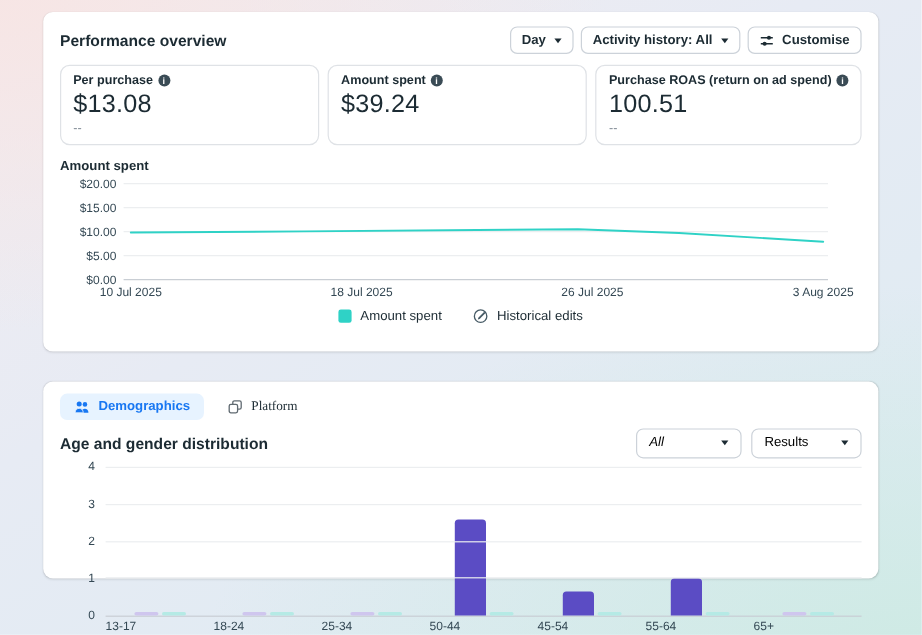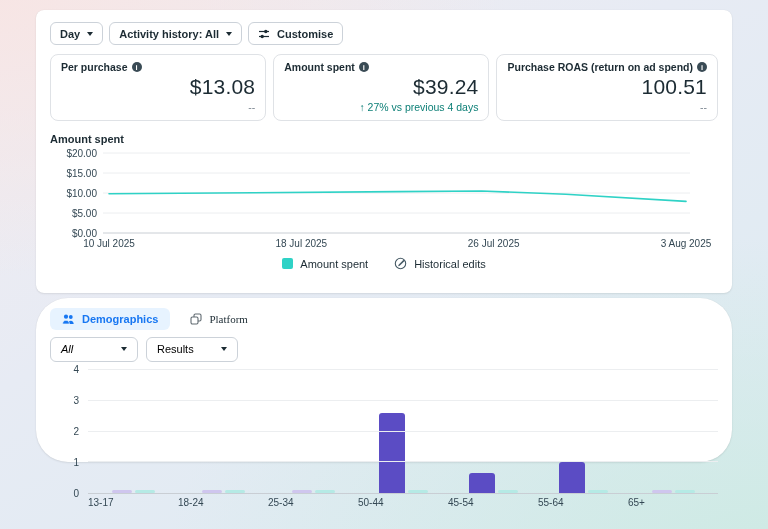--- a/index.html
+++ b/index.html
@@ -7,32 +7,32 @@
     width:768px;height:529px;position:relative;overflow:hidden;
     font-family:"Liberation Sans",sans-serif;color:#1c2b33;
     background:
       radial-gradient(120% 95% at 0% 0%, rgba(247,229,228,.95) 0%, rgba(247,229,228,0) 55%),
       radial-gradient(130% 100% at 100% 105%, rgba(205,234,227,.95) 0%, rgba(205,234,227,0) 60%),
       linear-gradient(150deg,#f2ecf0 0%,#e7ebf4 40%,#dcebf2 100%);
   }
   .card{position:absolute;left:36px;width:696px;background:#fff;border-radius:8px;
         box-shadow:0 1px 2px rgba(0,0,0,.08),0 0 1px rgba(0,0,0,.1);box-sizing:border-box;}
   #perf-card{top:10px;height:283px;padding:12px 14px;}
-  #demo-card{top:298px;height:164px;padding:10px 14px 0;border-radius:32px;}
+  #demo-card{top:318px;height:164px;padding:10px 14px 0;}
 
   .hdr-row{display:flex;justify-content:space-between;align-items:center;}
   .card-title{font-size:13px;font-weight:700;}
   .controls{display:flex;gap:6px;}
   .btn{display:flex;align-items:center;gap:7px;height:23px;padding:0 9px;background:#fff;
        border:1px solid #ccd2d9;border-radius:6px;font-size:11px;font-weight:600;color:#1c2b33;cursor:pointer;}
   .caret{width:0;height:0;border-left:3.5px solid transparent;border-right:3.5px solid transparent;
          border-top:4.5px solid #1c2b33;}
 
   .metrics{display:flex;gap:7px;margin-top:9px;}
-  .metric{flex:1;border:1px solid #dfe2e6;border-radius:8px;padding:6px 10px 7px;box-sizing:border-box;text-align:right;}
+  .metric{flex:1;border:1px solid #dfe2e6;border-radius:8px;padding:6px 10px 7px;box-sizing:border-box;}
   .m-label{display:flex;align-items:center;gap:4px;font-size:10.5px;font-weight:700;white-space:nowrap;}
   .info-icon{width:10px;height:10px;border-radius:50%;background:#3a4b55;color:#fff;font-size:7.5px;
              font-weight:700;display:inline-flex;align-items:center;justify-content:center;flex:0 0 auto;}
   .m-value{font-size:21px;margin-top:2px;letter-spacing:.2px;}
   .m-sub{font-size:10.5px;margin-top:2px;color:#7c8791;}
   .m-sub.positive{color:#0c7f76;}
 
   .chart-title{font-size:11px;font-weight:700;margin-top:12px;}
   #line-chart{display:block;margin-top:2px;}
   #line-chart .tick{font-family:"Liberation Sans",sans-serif;font-size:10px;fill:#344854;}
@@ -63,20 +63,21 @@
   .bar.tall{width:26px;border-radius:3px 3px 0 0;}
   .bar.stub{width:20px;height:3px;border-radius:2px;}
   .bc-cats{display:flex;grid-column:2;align-items:flex-end;}
   .cat{flex:1;text-align:left;font-size:10px;color:#344854;padding-top:15px;}
 </style>
 </head>
 <body>
 
 <div class="card" id="perf-card">
   <div class="hdr-row">
+    <div class="card-title">Performance overview</div>
     <div class="controls">
       <button class="btn">
         <span>Day</span>
         <span class="caret"></span>
       </button>
       <button class="btn">
         <span>Activity history: All</span>
         <span class="caret"></span>
       </button>
       <button class="btn">
@@ -99,21 +100,20 @@
       </div>
       <div class="m-value">$13.08</div>
       <div class="m-sub">--</div>
     </div>
     <div class="metric">
       <div class="m-label">
         <span>Amount spent</span>
         <span class="info-icon">i</span>
       </div>
       <div class="m-value">$39.24</div>
-      <div class="m-sub positive">↑ 27% vs previous 4 days</div>
     </div>
     <div class="metric">
       <div class="m-label">
         <span>Purchase ROAS (return on ad spend)</span>
         <span class="info-icon">i</span>
       </div>
       <div class="m-value">100.51</div>
       <div class="m-sub">--</div>
     </div>
   </div>
@@ -166,20 +166,21 @@
     <div class="tab inactive">
       <svg width="12" height="12" viewBox="0 0 12 12">
         <rect x="4" y="1" width="7" height="7" rx="1.4" fill="none" stroke="#606a71" stroke-width="1.1"></rect>
         <rect x="1" y="4" width="7" height="7" rx="1.4" fill="#fff" stroke="#606a71" stroke-width="1.1"></rect>
       </svg>
       <span>Platform</span>
     </div>
   </div>
 
   <div class="sub-hdr">
+    <div class="sub-title">Age and gender distribution</div>
     <div class="filters">
       <button class="select w1">
         <span>All</span>
         <span class="caret"></span>
       </button>
       <button class="select w2">
         <span>Results</span>
         <span class="caret"></span>
       </button>
     </div>

